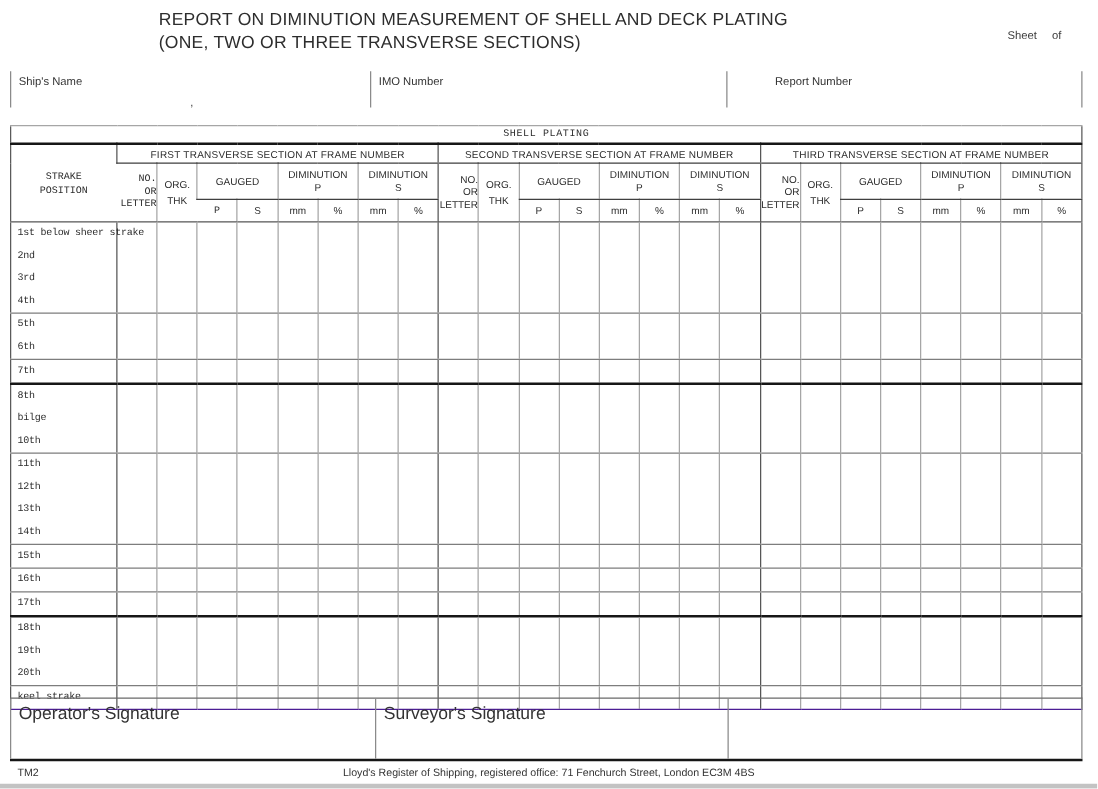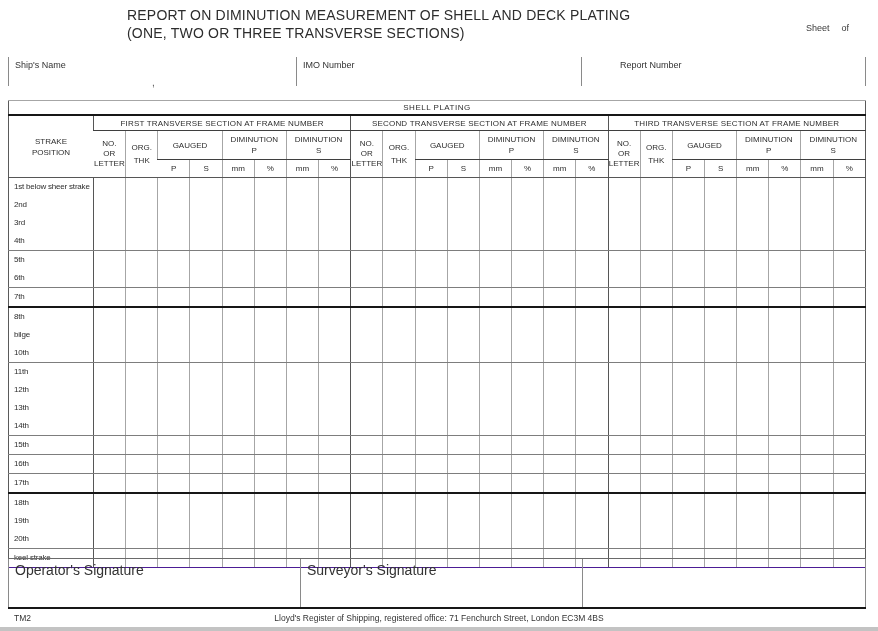--- a/index.html
+++ b/index.html
@@ -14,26 +14,26 @@
   .fields-row{position:absolute;left:8px;top:57px;width:858px;height:29px;display:flex;}
   .field{box-sizing:border-box;border-left:1px solid #8a8a8a;position:relative;}
   .field:last-child{border-right:1px solid #8a8a8a;}
   .field .flabel{font-size:9px;padding:3px 0 0 6px;color:#333;}
   .stray{position:absolute;left:143px;top:20px;font-size:10px;color:#555;}
   
   table#main-table{position:absolute;left:8px;top:100px;width:858px;border-collapse:collapse;table-layout:fixed;
         border-left:1px solid #5a5a5a;border-right:1px solid #5a5a5a;}
   #main-table td{padding:0;margin:0;font-size:8px;text-align:center;vertical-align:middle;
         border-left:1px solid #a6a6a6;color:#2d2d2d;overflow:visible;white-space:nowrap;}
-  #main-table td:first-child{border-left:none;}
+  #main-table td:first-child{border-left:none;font-family:Liberation Mono, monospace;}
   #main-table .sec-start{border-left:1px solid #565656;}
   #main-table .banner{height:13px;border-top:1px solid #a6a6a6;border-bottom:2px solid #161616;letter-spacing:0.5px;}
   #main-table .sec-title{height:14px;border-bottom:1px solid #3f3f3f;letter-spacing:0.2px;}
   #main-table .strake-head{border-bottom:1px solid #565656;line-height:11px;}
-  #main-table .c-nol{border-bottom:1px solid #565656;line-height:10px;}
+  #main-table .c-nol{border-bottom:1px solid #565656;line-height:10px;text-align:right;}
   #main-table .c-org{border-bottom:1px solid #565656;line-height:13px;}
   #main-table .c-grp{height:28px;border-bottom:1px solid #3f3f3f;line-height:11px;}
   #main-table .sub{height:17px;border-bottom:1px solid #565656;}
   #main-table .lbl{text-align:left;vertical-align:top;letter-spacing:-0.2px;}
   #main-table .lbl .sl{padding-left:5px;font-size:8px;white-space:nowrap;}
   #main-table tr.div-thin td{border-bottom:1px solid #7d7d7d;}
   #main-table tr.div-thick td{border-bottom:2px solid #161616;}
   #main-table tr.div-none td{border-bottom:1px solid #4c1d95;}
   
   .sig-row{position:absolute;left:8px;top:558px;width:858px;height:48px;display:flex;

